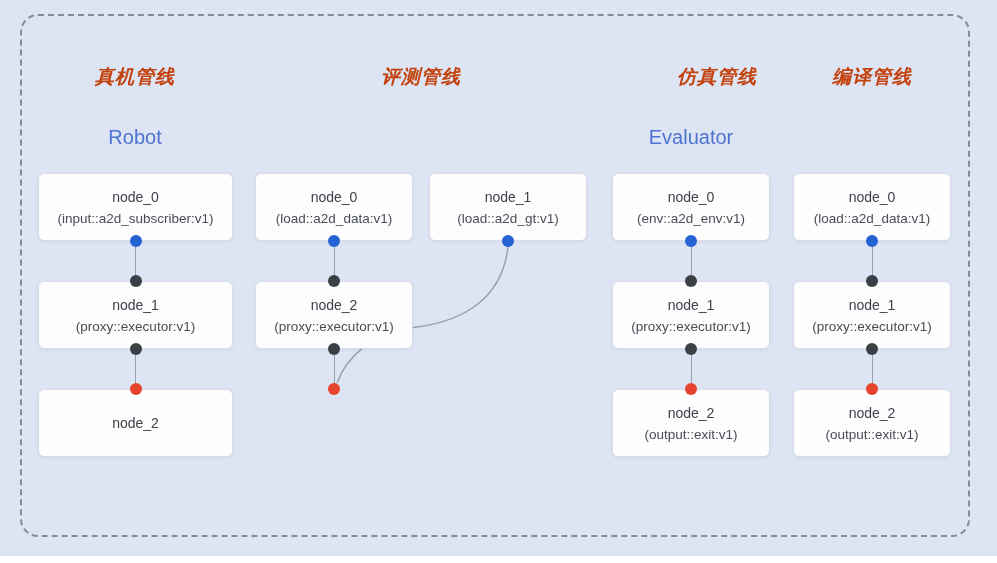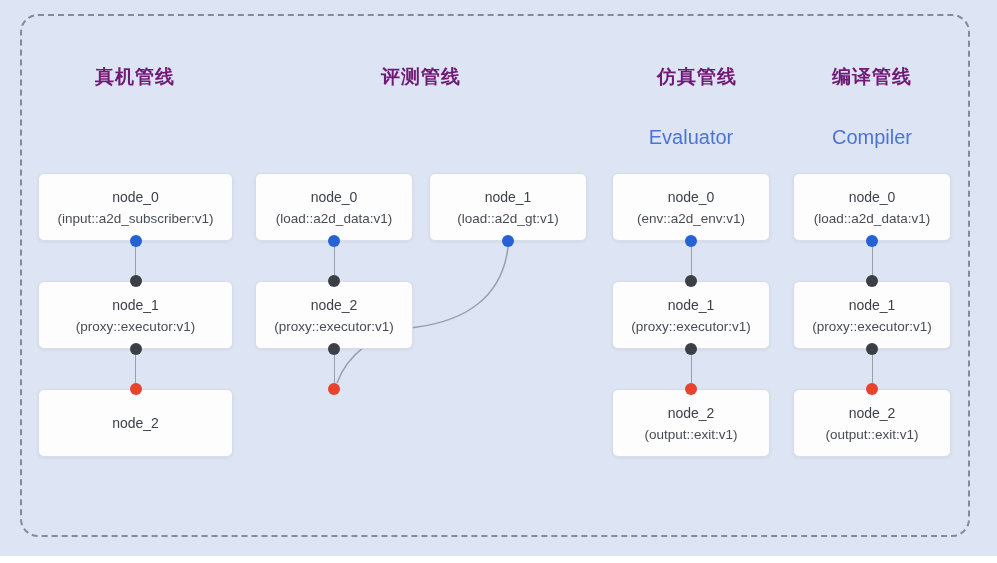--- a/index.html
+++ b/index.html
@@ -15,22 +15,23 @@
   }
   .frame {
     position: absolute;
     left: 20px; top: 14px; width: 950px; height: 523px;
     border: 2px dashed #868c97;
     border-radius: 18px;
   }
   .title-zh {
     position: absolute;
     width: 220px; text-align: center;
-    font-size: 19px; font-weight: 700; color: #701a75;
+    font-size: 19px; font-weight: 700; color: #c2410c;
     letter-spacing: 1px;
+    font-style: italic;
   }
   .title-en {
     position: absolute;
     width: 220px; text-align: center;
     font-size: 20px; font-weight: 400; color: #4d73d3;
   }
   .node {
     position: absolute;
     height: 68px;
     background: #fdfdfe;
@@ -66,20 +67,21 @@
 
 <div class="stage">
 
   <div class="frame"></div>
 
   <svg class="edges">
     <path d="M 508 247 C 502 299 463 321 417 327 C 372 333 347 356 337 383" fill="none" stroke="#9aa0ab" stroke-width="1.5"></path>
   </svg>
 
   <div class="title-zh" style="left:25px; top:64px;">真机管线</div>
+  <div class="title-en" style="left:25px; top:126px;">Robot</div>
 
   <div class="vline" style="left:134.5px; top:241px; height:40px;"></div>
   <div class="vline" style="left:134.5px; top:349px; height:40px;"></div>
 
   <div class="node" style="left:38px; top:173px; width:195px;">
     <div class="node-name">node_0</div>
     <div class="node-impl">(input::a2d_subscriber:v1)</div>
   </div>
   <div class="node" style="left:38px; top:281px; width:195px;">
     <div class="node-name">node_1</div>
@@ -111,21 +113,21 @@
     <div class="node-name">node_2</div>
     <div class="node-impl">(proxy::executor:v1)</div>
   </div>
 
   <div class="dot dot-blue" style="left:334px; top:241px;"></div>
   <div class="dot dot-blue" style="left:508px; top:241px;"></div>
   <div class="dot dot-black" style="left:334px; top:281px;"></div>
   <div class="dot dot-black" style="left:334px; top:349px;"></div>
   <div class="dot dot-red" style="left:334px; top:389px;"></div>
 
-  <div class="title-zh" style="left:587px; top:64px;">仿真管线</div>
+  <div class="title-zh" style="left:607px; top:64px;">仿真管线</div>
   <div class="title-en" style="left:581px; top:126px;">Evaluator</div>
 
   <div class="vline" style="left:690.5px; top:241px; height:40px;"></div>
   <div class="vline" style="left:690.5px; top:349px; height:40px;"></div>
 
   <div class="node" style="left:612px; top:173px; width:158px;">
     <div class="node-name">node_0</div>
     <div class="node-impl">(env::a2d_env:v1)</div>
   </div>
   <div class="node" style="left:612px; top:281px; width:158px;">
@@ -136,21 +138,20 @@
     <div class="node-name">node_2</div>
     <div class="node-impl">(output::exit:v1)</div>
   </div>
 
   <div class="dot dot-blue" style="left:691px; top:241px;"></div>
   <div class="dot dot-black" style="left:691px; top:281px;"></div>
   <div class="dot dot-black" style="left:691px; top:349px;"></div>
   <div class="dot dot-red" style="left:691px; top:389px;"></div>
 
   <div class="title-zh" style="left:762px; top:64px;">编译管线</div>
-  <div class="title-en" style="left:762px; top:126px;">Compiler</div>
 
   <div class="vline" style="left:871.5px; top:241px; height:40px;"></div>
   <div class="vline" style="left:871.5px; top:349px; height:40px;"></div>
 
   <div class="node" style="left:793px; top:173px; width:158px;">
     <div class="node-name">node_0</div>
     <div class="node-impl">(load::a2d_data:v1)</div>
   </div>
   <div class="node" style="left:793px; top:281px; width:158px;">
     <div class="node-name">node_1</div>

